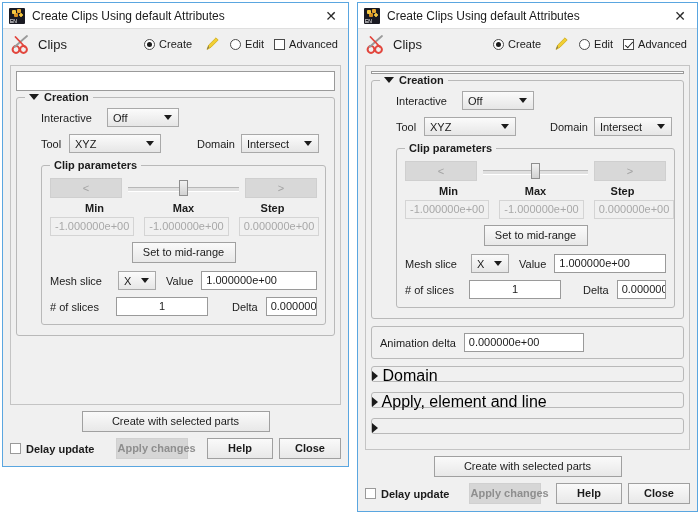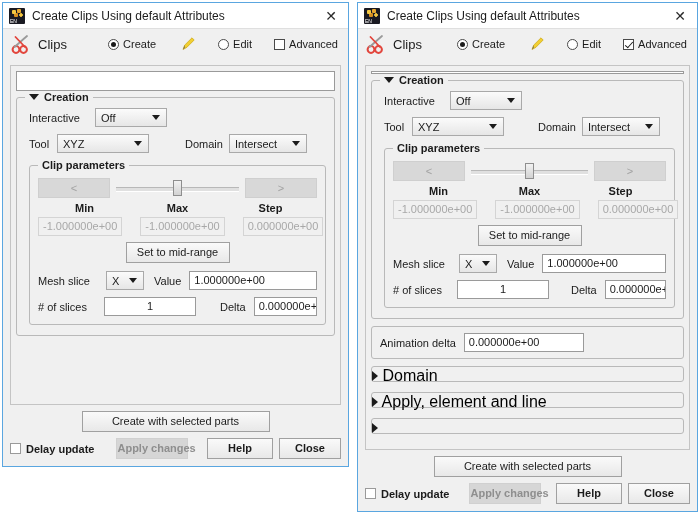--- a/index.html
+++ b/index.html
@@ -62,21 +62,21 @@
   .headbar {
     height: 30px; min-height:30px;
     display: flex; align-items: center;
     padding: 0 10px 0 8px;
     box-sizing: border-box;
     background: #f0f0f0;
   }
   .scissors { width: 22px; height: 20px; flex:none; margin-right: 5px; }
   .head-title { font-size: 13px; color: #1b1b1b; }
   .spacer { flex: 1; }
-  .mode-group { display: flex; gap: 12px; }
+  .mode-group { display: flex; gap: 0px; }
   .radio-item, .check-item {
     display: flex; align-items: center; gap: 4px;
     font-size: 11px; color: #1b1b1b; cursor: pointer;
     margin-left: 10px; white-space: nowrap;
   }
   .radio {
     width: 11px; height: 11px; border-radius: 50%;
     border: 1px solid #4a4a4a; background: #fff;
     box-sizing: border-box; position: relative; flex: none;
   }
@@ -123,21 +123,21 @@
     line-height: 18px;
   }
 
   
   .group {
     border: 1px solid #b9b9b9;
     border-radius: 3px;
     box-sizing: border-box;
     position: relative;
     margin-bottom: 7px;
-    padding: 10px 8px 8px 12px;
+    padding: 10px 8px 8px 24px;
     background: transparent;
   }
   .group > .legend {
     position: absolute; top: -7px; left: 8px;
     background: #f0f0f0;
     padding: 0 4px;
     font-size: 11px; font-weight: bold; color: #1b1b1b;
     display: flex; align-items: center; gap: 5px;
     white-space: nowrap;
   }
@@ -219,21 +219,21 @@
   }
   .slider-thumb {
     position: absolute; left: 46%; top: 2px;
     width: 9px; height: 16px;
     background: linear-gradient(#f2f2f2,#d2d2d2);
     border: 1px solid #8e8e8e;
     box-sizing: border-box;
   }
   .triplabels { display: flex; margin-bottom: 3px; }
   .triplabels > div { flex:1; text-align:center; font-size: 11px; font-weight: bold; color:#1b1b1b; }
-  .tripfields { display: flex; gap: 18px; margin-bottom: 6px; }
+  .tripfields { display: flex; gap: 10px; margin-bottom: 6px; }
   .tripfields > div { flex: 1; }
 
   
   .actionrow { padding: 6px 7px 0 7px; }
   .footer {
     display: flex; align-items: center;
     padding: 6px 7px 7px 7px;
     gap: 6px;
     font-weight: bold;
   }

